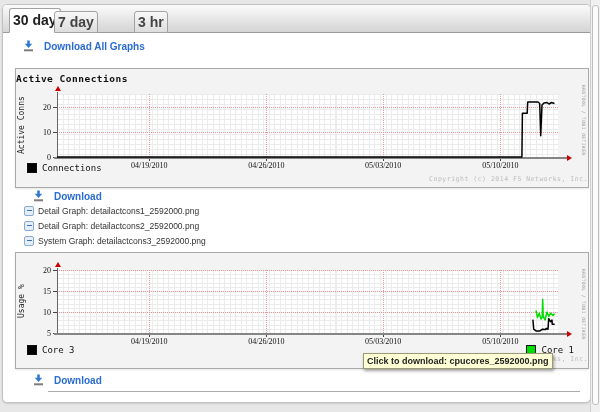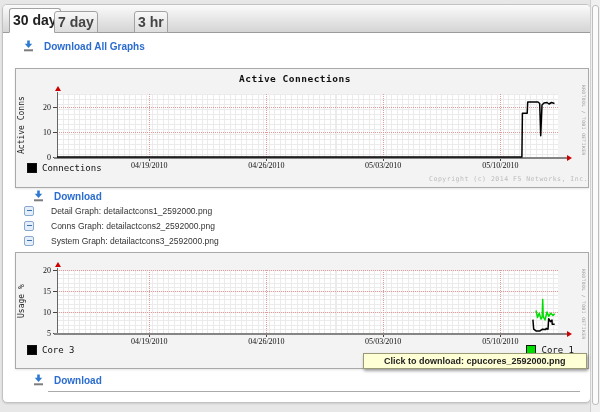--- a/index.html
+++ b/index.html
@@ -28,37 +28,37 @@
     cursor:pointer;white-space:nowrap;
   }
   .tab.active{
     background:#ffffff;border-bottom-color:#ffffff;height:23px;line-height:23px;color:#222;
   }
   .link-row{
     position:absolute;display:flex;align-items:flex-end;gap:10px;
     color:#2a6cd0;font-size:10px;font-weight:bold;cursor:pointer;height:13px;
   }
   .detail-row{
-    position:absolute;display:flex;align-items:flex-start;gap:17px;
+    position:absolute;display:flex;align-items:flex-start;gap:4px;
     font-size:8.5px;color:#333;cursor:pointer;height:10px;
   }
   .minus-icon{
     width:8px;height:8px;border:1px solid #8aa9cc;border-radius:2px;
     background:#e3eefa;position:relative;flex:0 0 auto;
   }
   .minus-icon::after{
     content:"";position:absolute;left:1.5px;right:1.5px;top:3px;height:1px;background:#3f72a8;
   }
   .graph-box{
     position:absolute;width:572px;background:#f3f3f3;
     border:1px solid #a9a9a9;box-shadow:0 1px 2px rgba(0,0,0,.10);
     cursor:pointer;
   }
   .graph-title{
-    position:absolute;top:4px;left:0;right:14px;text-align:center;
+    position:absolute;top:4px;left:0;right:14px;text-align:left;
     font-family:"DejaVu Sans Mono","Liberation Mono",monospace;
     font-size:9.5px;font-weight:bold;color:#111;letter-spacing:.5px;
   }
   .ylabel{
     position:absolute;left:1px;width:10px;
     writing-mode:vertical-rl;transform:rotate(180deg);text-align:center;
     font-family:"DejaVu Sans Mono","Liberation Mono",monospace;
     font-size:8px;color:#222;
   }
   .watermark{
@@ -87,21 +87,21 @@
   .ticklabel{
     position:absolute;font-family:Liberation Serif, serif;
     font-size:8px;color:#111;
   }
   .arrow-up{position:absolute;width:0;height:0;border-left:3px solid transparent;border-right:3px solid transparent;border-bottom:5px solid #c00;}
   .arrow-right{position:absolute;width:0;height:0;border-top:3px solid transparent;border-bottom:3px solid transparent;border-left:5px solid #c00;}
   .series-svg{position:absolute;overflow:visible;pointer-events:none;}
   .tooltip{
     position:absolute;background:#ffffd6;border:1px solid #9a9a77;
     box-shadow:1px 2px 3px rgba(0,0,0,.35);
-    font-size:9px;font-weight:bold;color:#222;padding:2px 20px;
+    font-size:9px;font-weight:bold;color:#222;padding:2px 3px;
     white-space:nowrap;z-index:20;
   }
   .hr{position:absolute;height:1px;background:#aaaaaa;}
   .scroll-track{
     position:absolute;right:0;top:0;bottom:0;width:9px;
     background:#f0f0f0;border-left:1px solid #cfcfcf;
   }
   .scroll-thumb{
     position:absolute;left:1px;top:5px;bottom:7px;width:5px;
     background:#fbfbfb;border:1px solid #bdbdbd;border-radius:3px;
@@ -173,21 +173,21 @@
     </svg>
     <span>Download</span>
   </div>
 
   <div class="detail-row" style="left:21px;top:201px">
     <span class="minus-icon"></span>
     <span>Detail Graph: detailactcons1_2592000.png</span>
   </div>
   <div class="detail-row" style="left:21px;top:216px">
     <span class="minus-icon"></span>
-    <span>Conns Graph: detailactcons2_2592000.png</span>
+    <span>Detail Graph: detailactcons2_2592000.png</span>
   </div>
   <div class="detail-row" style="left:21px;top:231px">
     <span class="minus-icon"></span>
     <span>System Graph: detailactcons3_2592000.png</span>
   </div>
 
   <div class="graph-box" id="gbox1" style="left:12px;top:247px;height:115px">
     <div class="ylabel" style="top:17px;height:63px">Usage %</div>
     <div class="legend" style="left:11px;top:92px">
       <span class="legend-swatch" style="background: rgb(0, 0, 0);"></span>

